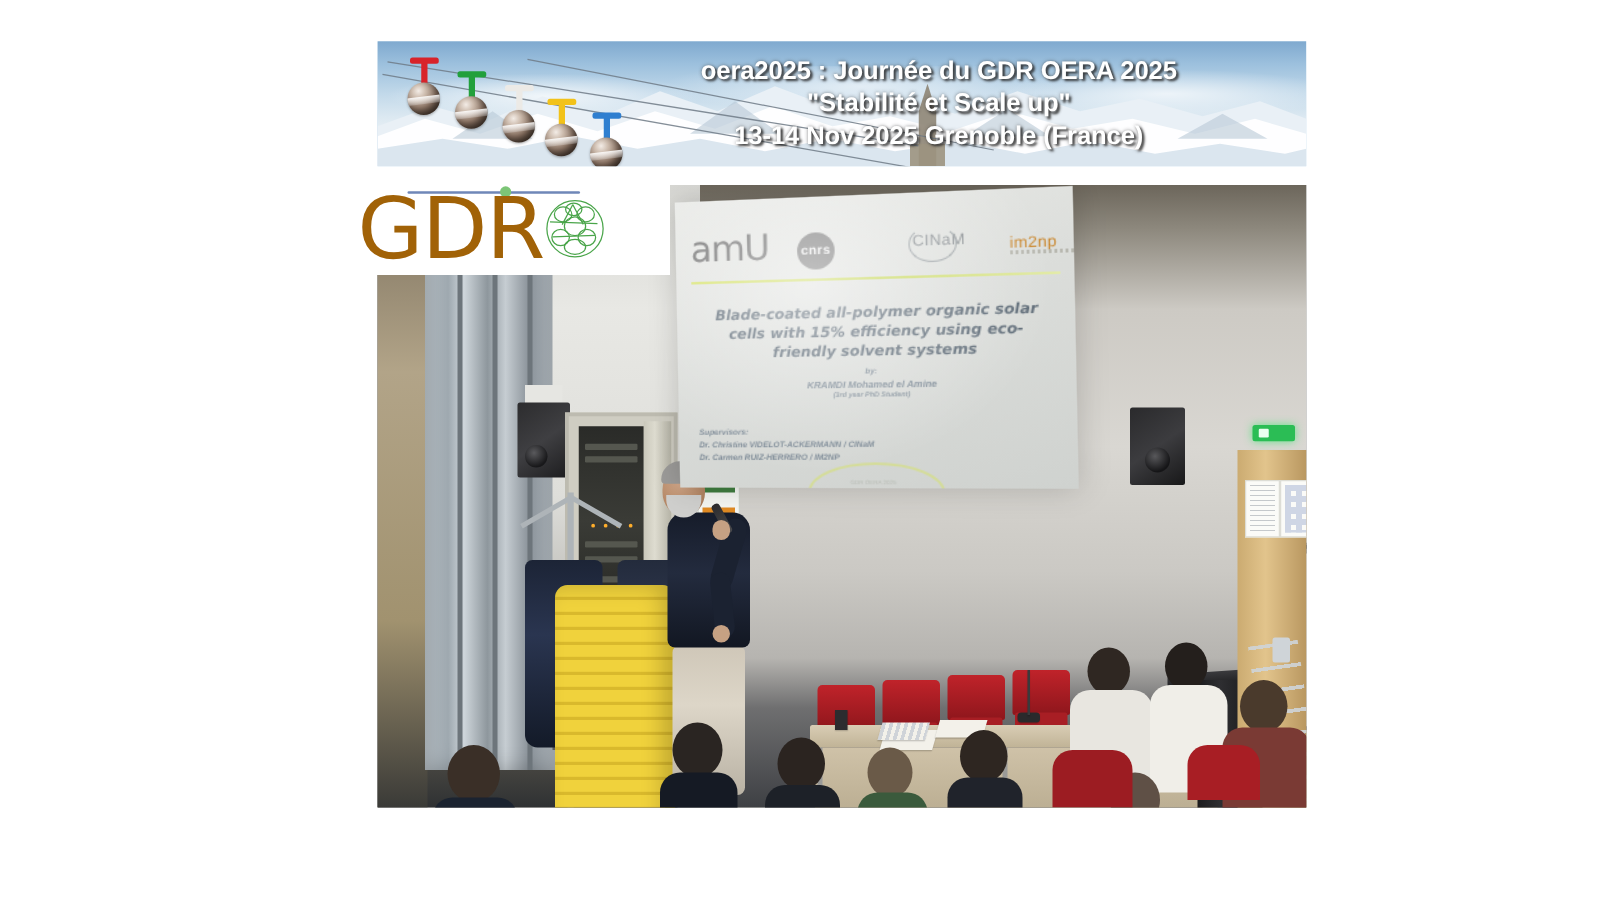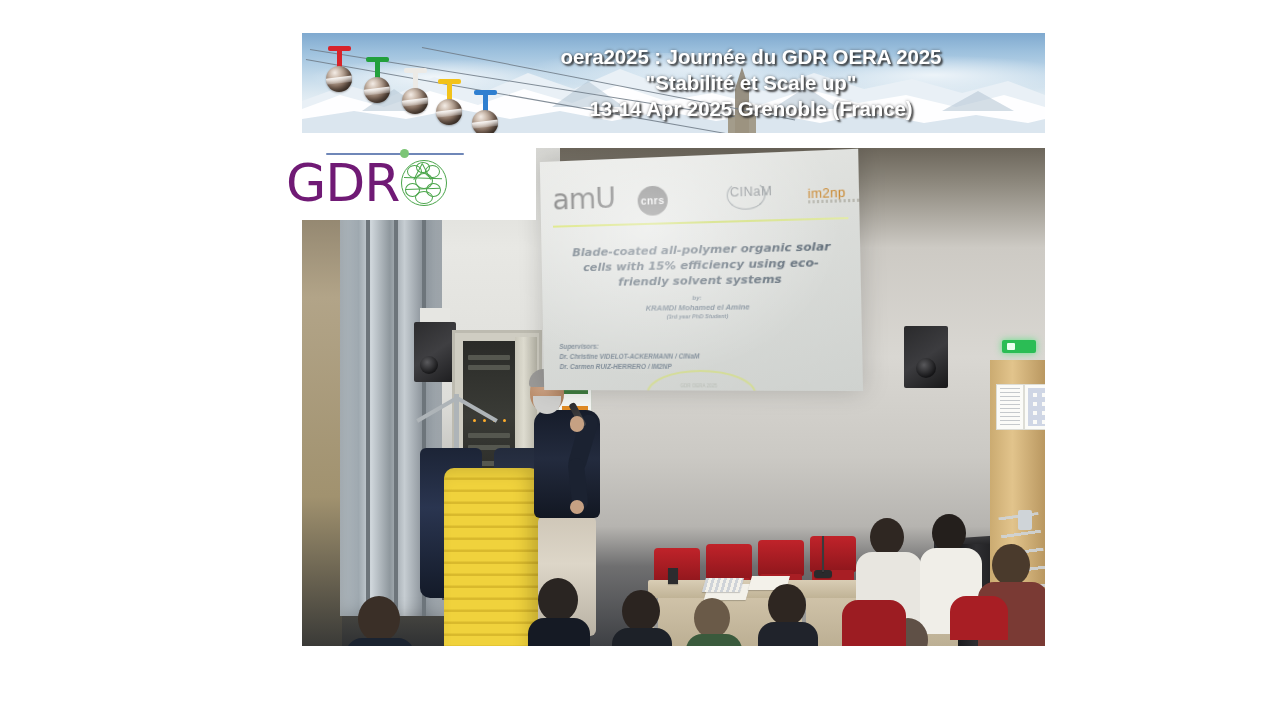--- a/index.html
+++ b/index.html
@@ -315,21 +315,21 @@
     position:absolute;left:38px;top:13px;width:138px;height:2px;background:#6f87b8;border-radius:1px;
   }
   .gdr-dot{
     position:absolute;left:112px;top:9px;width:9px;height:9px;border-radius:50%;background:#7cc576;
   }
   .gdr-text{
     position:absolute;left:0;top:14px;width:100%;height:58px;
     display:flex;align-items:center;
   }
   .gdr-g{
-    font-size:52px;color:#701a75;letter-spacing:-1px;margin-left:-2px;
+    font-size:68px;color:#a16207;letter-spacing:-1px;margin-left:-2px;
     font-family:"DejaVu Sans", sans-serif;
   }
   .buck{
     position:relative;width:44px;height:44px;border-radius:50%;margin:0 1px 0 2px;
     background:#ffffff;border:1.6px solid #4aa54a;overflow:hidden;flex:0 0 auto;
   }
   .buck .c{position:absolute;border:1.4px solid #4aa54a;border-radius:50%;}
   .buck .l{position:absolute;background:#4aa54a;height:1.4px;transform-origin:left center;}
   .gdr-era{
     font-size:52px;color:#8bcf7f;letter-spacing:-1px;margin-left:-3px;
@@ -386,21 +386,21 @@
       <div class="arm" style="background:#f2c21a;"></div>
         <div class="ball"></div>
     </div>
     <div class="gond" style="left:170px;top:77px;">
       <div class="arm" style="background:#2f7fd0;"></div>
         <div class="ball"></div>
     </div>
 
     <div class="banner-title"><span>oera2025 : Journée du GDR OERA 2025</span>
 <span>"Stabilité et Scale up"</span>
-<span>13-14 Apr 2025 Grenoble (France)</span></div>
+<span>13-14 Nov 2025 Grenoble (France)</span></div>
   </div>
 
   <div class="photo">
     <div class="wall-right"></div>
     <div class="wall-left"></div>
     <div class="win-wall"></div>
 
     <div class="window">
       <div class="winmullion" style="left:26px;"></div>
       <div class="winmullion" style="left:54px;"></div>

